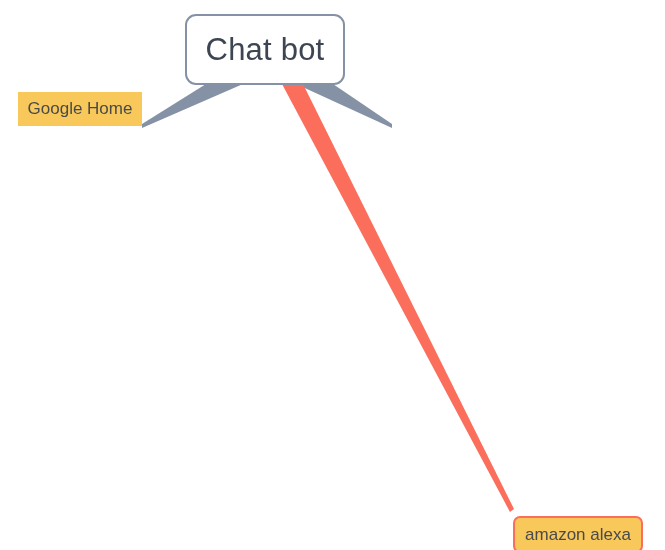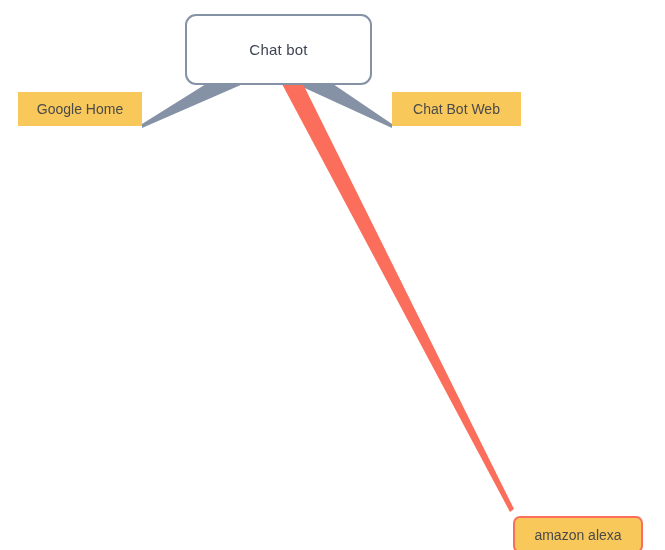--- a/index.html
+++ b/index.html
@@ -31,34 +31,34 @@
     box-sizing: border-box;
     display: flex;
     align-items: center;
     justify-content: center;
     white-space: nowrap;
   }
   
   #node-root {
     left: 185px;
     top: 14px;
-    width: 187px;
+    width: 160px;
     height: 71px;
     background: #ffffff;
     border: 2px solid #8592a6;
     border-radius: 11px;
     color: #3d4552;
-    font-size: 15px;
+    font-size: 31px;
     letter-spacing: 0.2px;
   }
   
   .node-leaf {
     background: #f8c85a;
     color: #4a4a4a;
-    font-size: 14px;
+    font-size: 17px;
   }
   #node-google-home {
     left: 18px;
     top: 92px;
     width: 124px;
     height: 34px;
   }
   #node-chat-bot-web {
     left: 392px;
     top: 92px;
@@ -82,17 +82,16 @@
   <svg id="edge-layer" viewBox="0 0 665 550">
     <polygon fill="#8592a6" points="243,84 206,84 142,124 142,128"></polygon>
     <polygon fill="#8592a6" points="296,84 333,84 392,124 392,128"></polygon>
     <polygon fill="#fb6e5b" points="282,84 303,84 514,509 510,512"></polygon>
   </svg>
 
   <div class="node" id="node-root">Chat bot</div>
 
   <div class="node node-leaf" id="node-google-home">Google Home</div>
 
-  <div class="node node-leaf" id="node-chat-bot-web">Chat Bot Web</div>
 
   <div class="node node-leaf" id="node-amazon-alexa">amazon alexa</div>
 
 </div>
 
 </body></html>

